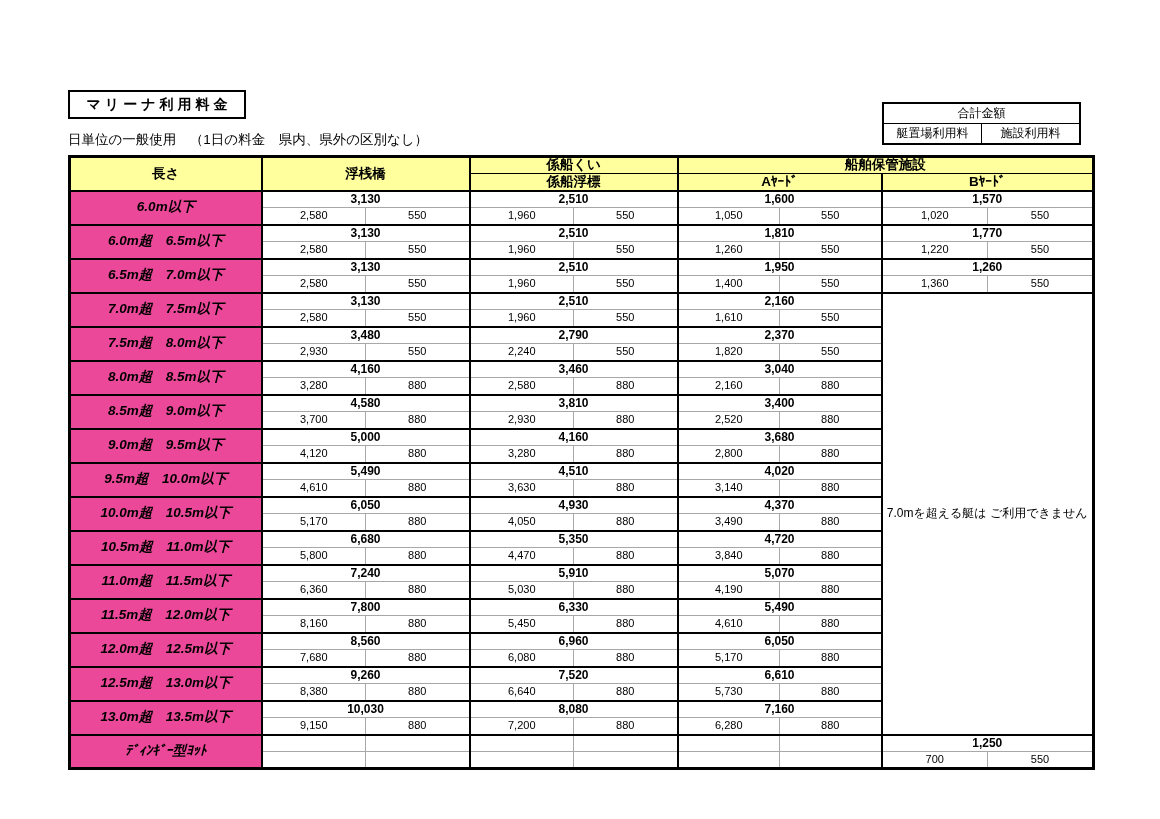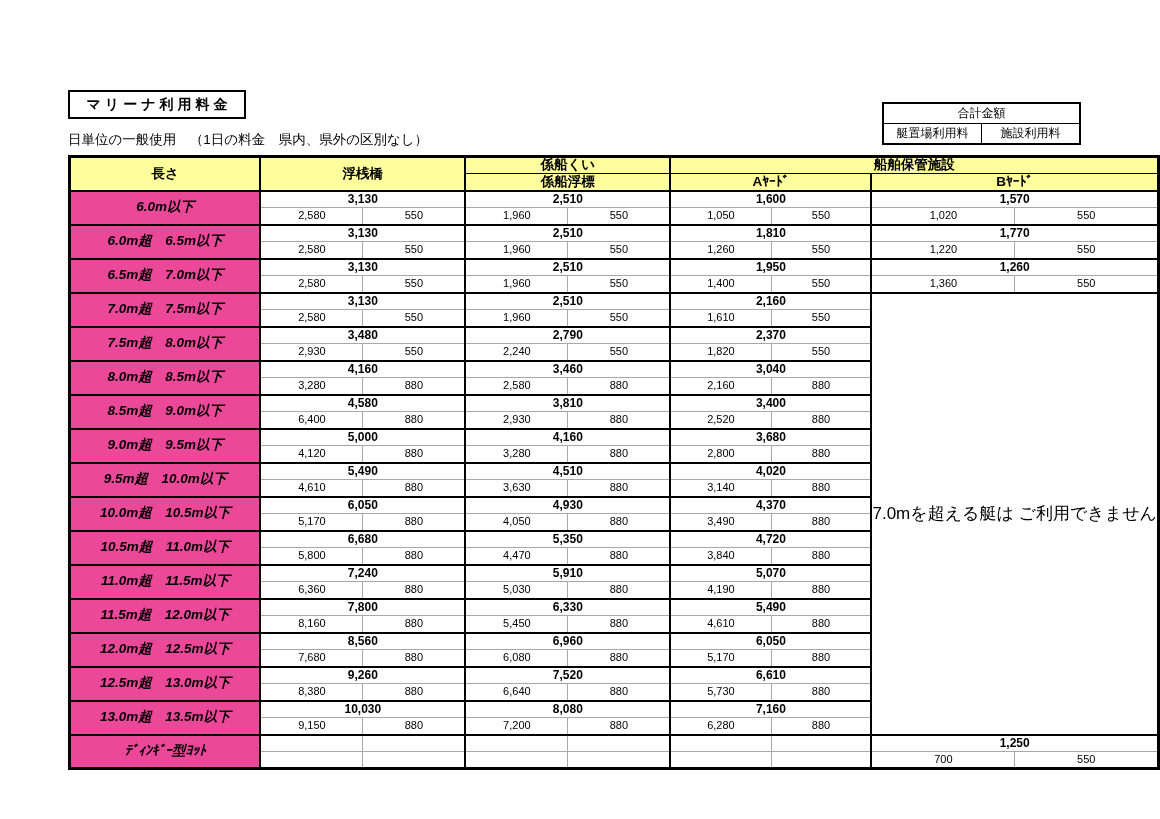--- a/index.html
+++ b/index.html
@@ -37,21 +37,21 @@
   }
   .hdr-split{border-bottom:1.5px solid #000;margin-top:33px;}
   .hdr-deep{border-bottom:2.5px solid #000;}
   .colstart{border-left:2px solid #000;}
   .divider{border-left:1px solid #a8a8a8;}
   .row-total td{border-top:2px solid #000;}
   .row-sub td{border-top:1px solid #a8a8a8;}
   .len{background:#ec4899;font-weight:bold;font-size:13.5px;text-align:center;font-style:italic;}
   .total{font-weight:bold;font-size:12px;text-align:center;}
   .sub{font-size:11px;text-align:center;}
-  .note{font-size:17px;text-align:center;white-space:pre-line;background:#fff;line-height:1.6;}
+  .note{font-size:12px;text-align:center;white-space:pre-line;background:#fff;line-height:1.6;}
 </style>
 </head>
 <body>
 
 <div class="title-box">
   <span>マリーナ利用料金</span>
 </div>
 
 <div class="subtitle">日単位の一般使用　（1日の料金　県内、県外の区別なし）</div>
 
@@ -184,21 +184,21 @@
         <td class="sub colstart">2,160</td>
         <td class="sub divider">880</td>
       </tr>
       <tr class="row-total">
         <td class="len" rowspan="2">8.5m超　9.0m以下</td>
         <td class="total colstart" colspan="2">4,580</td>
         <td class="total colstart" colspan="2">3,810</td>
         <td class="total colstart" colspan="2">3,400</td>
       </tr>
       <tr class="row-sub">
-        <td class="sub colstart">6,400</td>
+        <td class="sub colstart">3,700</td>
         <td class="sub divider">880</td>
         <td class="sub colstart">2,930</td>
         <td class="sub divider">880</td>
         <td class="sub colstart">2,520</td>
         <td class="sub divider">880</td>
       </tr>
       <tr class="row-total">
         <td class="len" rowspan="2">9.0m超　9.5m以下</td>
         <td class="total colstart" colspan="2">5,000</td>
         <td class="total colstart" colspan="2">4,160</td>

